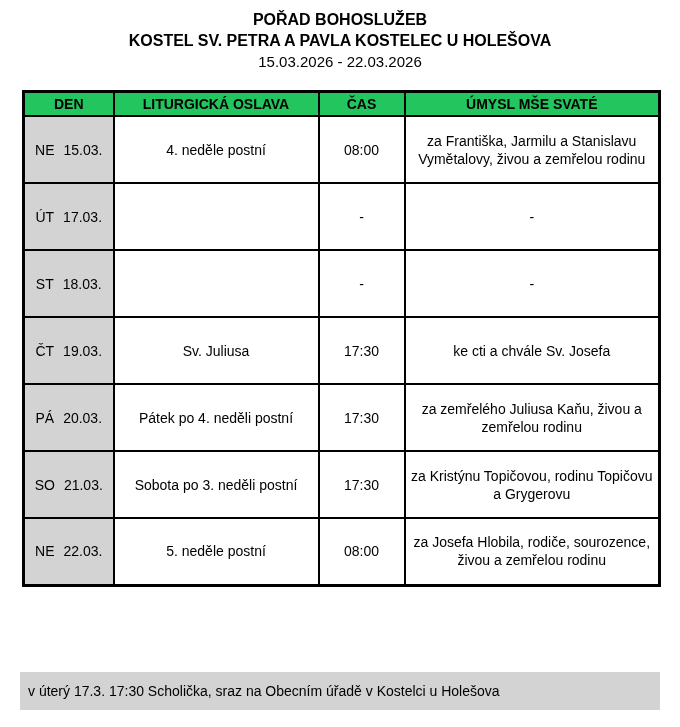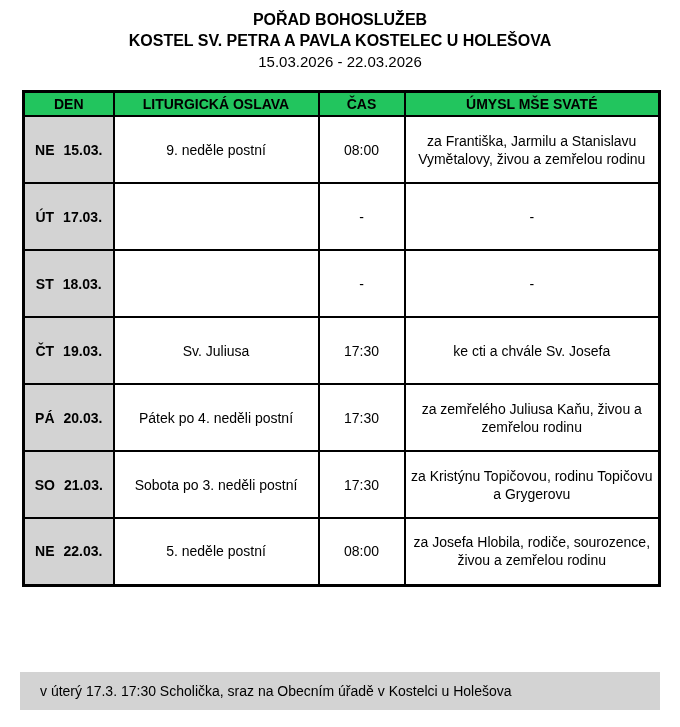--- a/index.html
+++ b/index.html
@@ -58,40 +58,40 @@
     height: 20px;
     font-weight: bold;
     background: #22c55e;
   }
   col.c-day   { width: 90px; }
   col.c-cel   { width: 205px; }
   col.c-time  { width: 86px; }
   col.c-int   { width: 255px; }
   td.day-cell {
     background: #d3d3d3;
-    font-weight: bold;
+    font-weight: normal;
   }
   .day-wrap {
     display: flex;
     justify-content: center;
     align-items: center;
     gap: 9px;
     white-space: nowrap;
   }
   tr.data-row td { height: 67px; }
   .announcement {
     position: absolute;
     left: 20px;
     top: 672px;
     width: 640px;
     height: 38px;
     background: #d3d3d3;
     display: flex;
     align-items: center;
-    padding-left: 20px;
+    padding-left: 8px;
     font-size: 14px;
   }
 </style>
 </head>
 <body>
 
 <div class="page">
 
   <div class="titles">
     <div class="title-main">POŘAD BOHOSLUŽEB</div>
@@ -115,21 +115,21 @@
       </tr>
     </thead>
     <tbody>
       <tr class="data-row">
         <td class="day-cell">
           <div class="day-wrap">
             <span>NE</span>
             <span>15.03.</span>
           </div>
         </td>
-        <td>9. neděle postní</td>
+        <td>4. neděle postní</td>
         <td>08:00</td>
         <td>za Františka, Jarmilu a Stanislavu Vymětalovy, živou a zemřelou rodinu</td>
       </tr>
       <tr class="data-row">
         <td class="day-cell">
           <div class="day-wrap">
             <span>ÚT</span>
             <span>17.03.</span>
           </div>
         </td>

